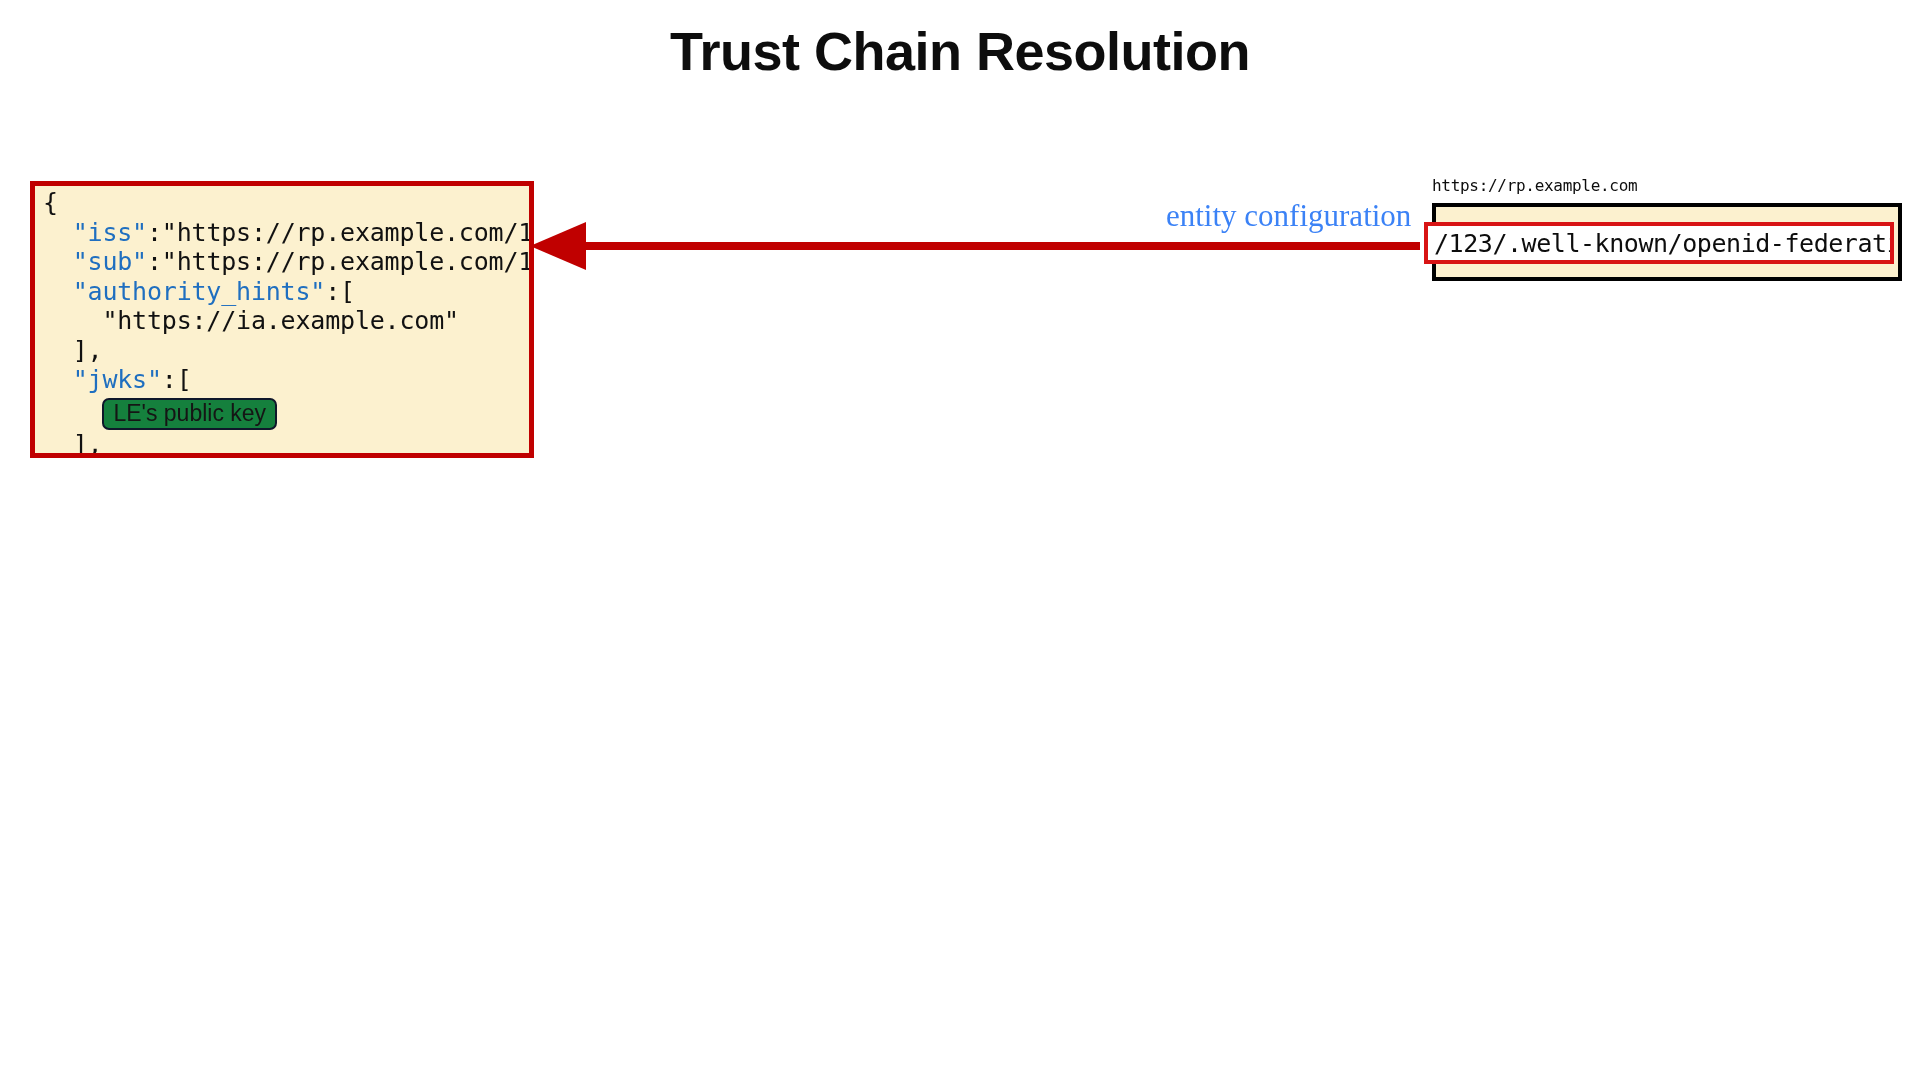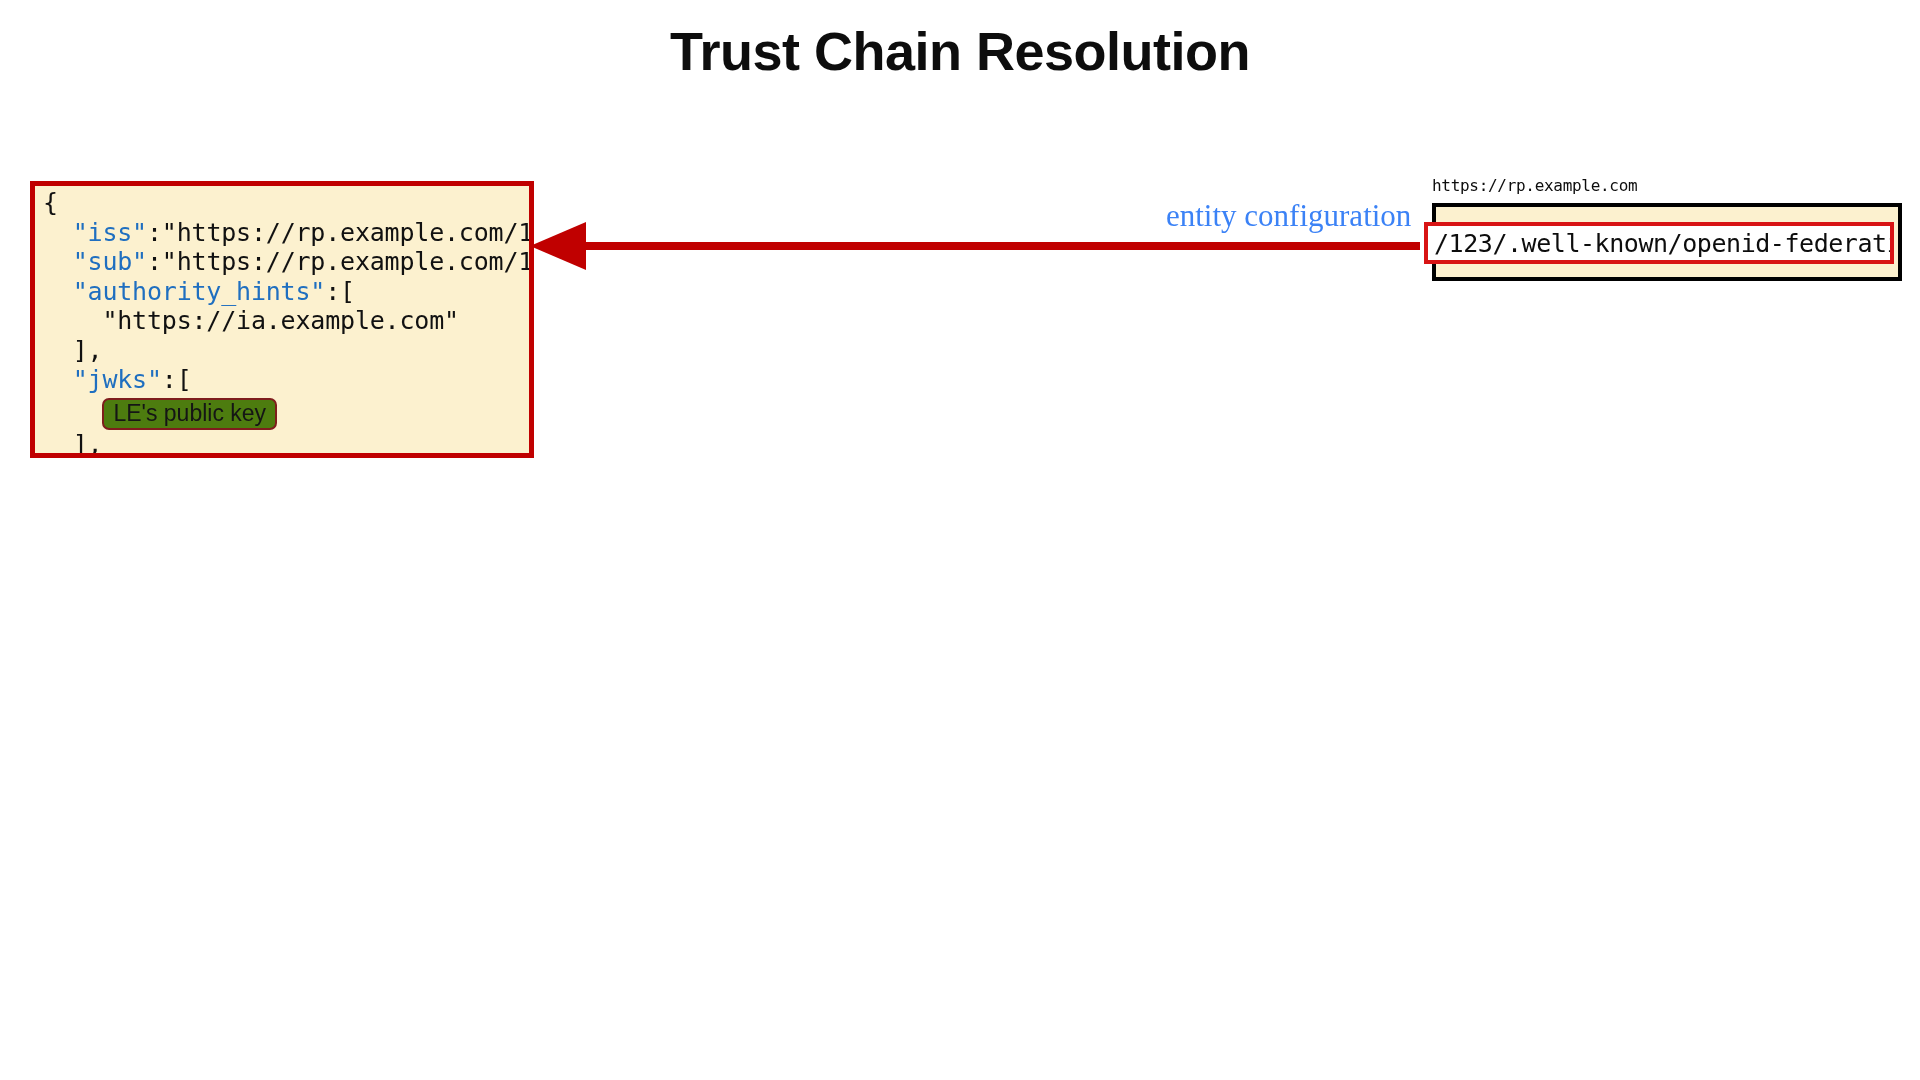--- a/index.html
+++ b/index.html
@@ -53,22 +53,22 @@
     color: #111111;
     white-space: pre;
     letter-spacing: -0.2px;
   }
   .jkey { color: #1f6fc0; }
   .jpunc { color: #111111; }
   .jval { color: #111111; }
 
   .keybadge {
     display: inline-block;
-    background: #4d7c0f;
-    border: 2px solid #7f1d1d;
+    background: #15803d;
+    border: 2px solid #0f172a;
     border-radius: 7px;
     padding: 1px 9px 2px 9px;
     font-family: "Liberation Sans", sans-serif;
     font-size: 23px;
     line-height: 25px;
     color: #151515;
     vertical-align: -3px;
     letter-spacing: 0;
   }
 

